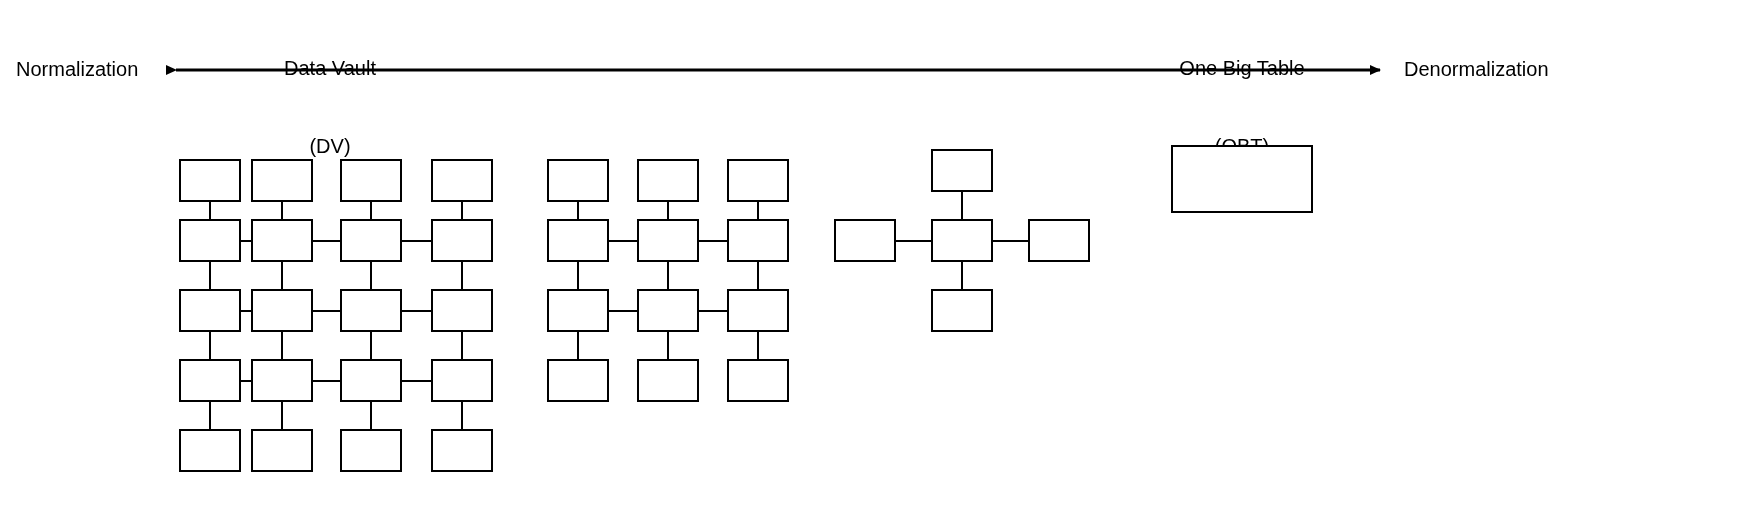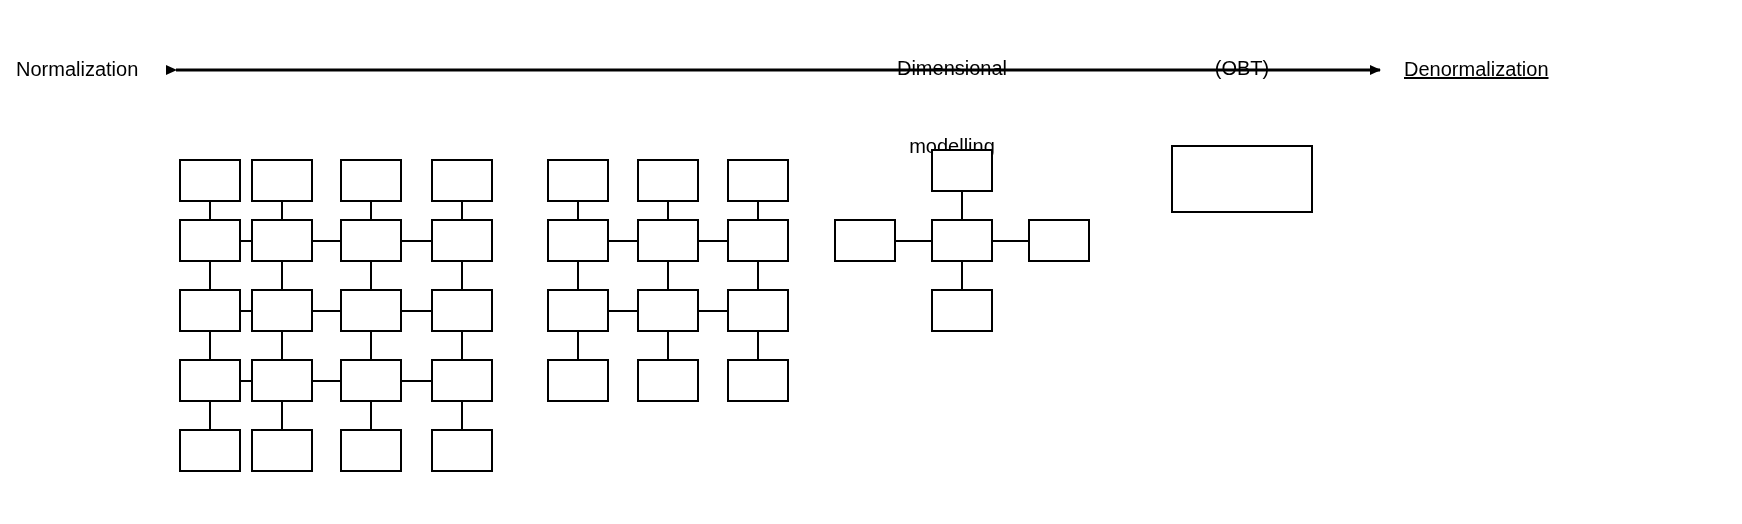--- a/index.html
+++ b/index.html
@@ -75,32 +75,33 @@
       </marker>
       <marker id="arrL" markerWidth="12" markerHeight="12" refX="1" refY="5" orient="auto-start-reverse" markerUnits="userSpaceOnUse">
         <path d="M11,0 L0,5 L11,10 z" fill="#000"></path>
       </marker>
     </defs>
     <line x1="176" y1="70" x2="1380" y2="70" stroke="#000" stroke-width="3" marker-start="url(#arrL)" marker-end="url(#arrR)"></line>
   </svg>
 
   <div class="edge-label" style="left:16px; top:56px;">Normalization</div>
 
-  <div class="edge-label" style="left:1404px; top:56px;text-decoration:underline;">Denormalization</div>
+  <div class="edge-label" style="left:1404px; top:56px;">Denormalization</div>
 
+  <div class="lbl" style="left:210px; top:3px; width:240px;">
+    <div>Data Vault</div>
+    <div>(DV)</div>
+  </div>
 
   <div class="lbl" style="left:547px; top:3px; width:240px;">
   </div>
 
-  <div class="lbl" style="left:832px; top:3px; width:240px;">
-    <div>Dimensional</div>
-    <div>modelling</div>
-  </div>
 
   <div class="lbl" style="left:1122px; top:3px; width:240px;">
+    <div>One Big Table</div>
     <div>(OBT)</div>
   </div>
 
   <div class="group-layer" id="graphics">
       <div class="box" style="left: 179px; top: 159px; width: 62px; height: 43px;"></div>
       <div class="box" style="left: 251px; top: 159px; width: 62px; height: 43px;"></div>
       <div class="box" style="left: 340px; top: 159px; width: 62px; height: 43px;"></div>
       <div class="box" style="left: 431px; top: 159px; width: 62px; height: 43px;"></div>
       <div class="box" style="left: 179px; top: 219px; width: 62px; height: 43px;"></div>
       <div class="box" style="left: 251px; top: 219px; width: 62px; height: 43px;"></div>

